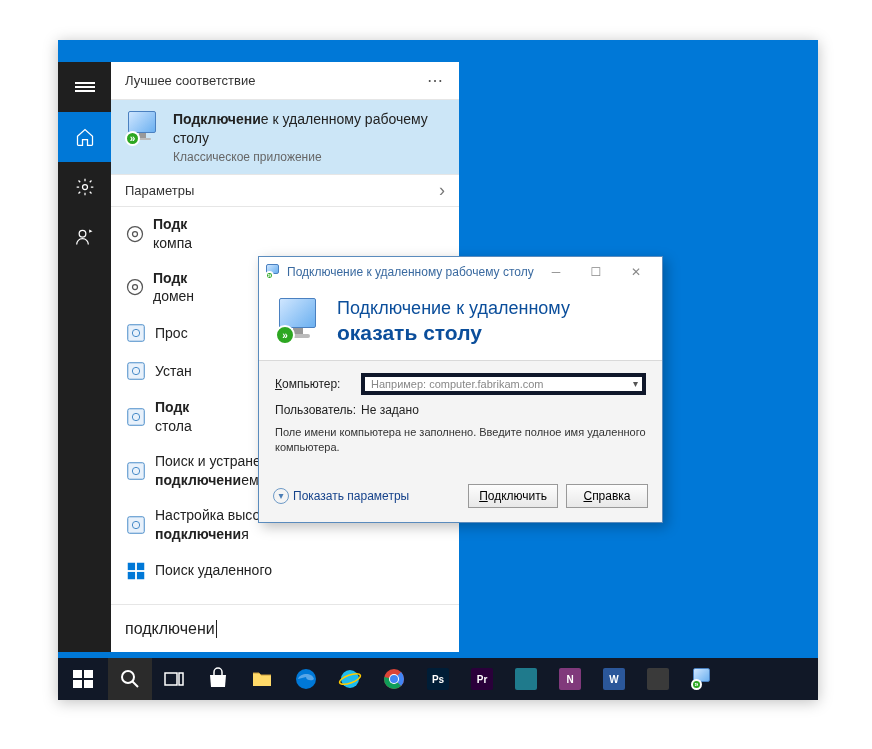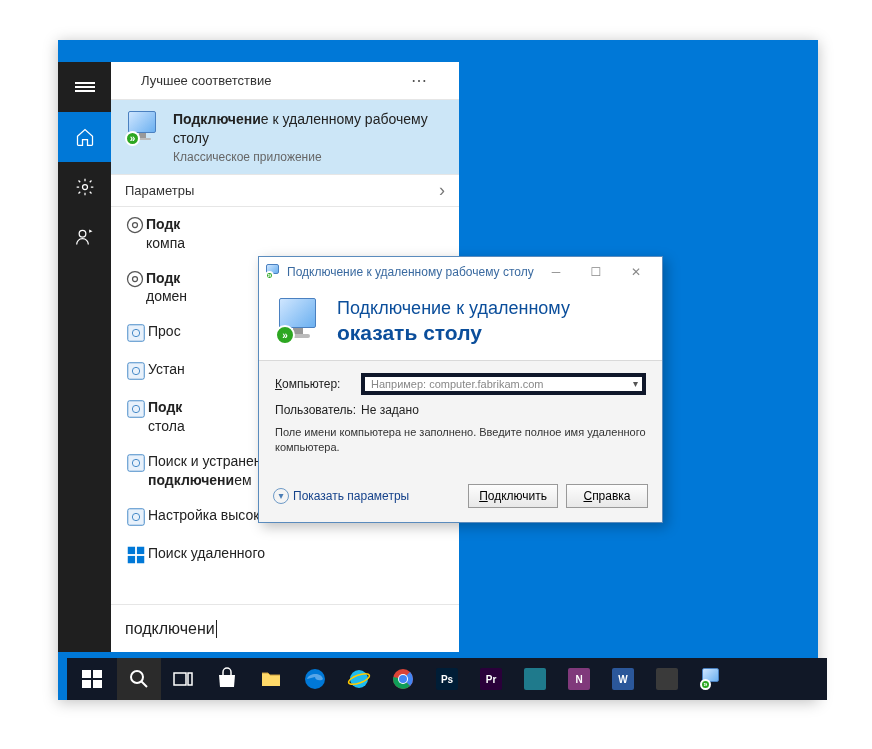--- a/index.html
+++ b/index.html
@@ -9,33 +9,33 @@
 
 
 .rail { position: absolute; left: 0; top: 22px; width: 53px; height: 590px; background: #1f1f1f; display: flex; flex-direction: column; }
 .rail-item { width: 53px; height: 50px; display: flex; align-items: center; justify-content: center; color: #fff; cursor: pointer; }
 .rail-item.active { background: #0078d7; }
 .rail-item svg { width: 20px; height: 20px; fill: none; stroke: #fff; stroke-width: 1.5; }
 .hamburger div { width: 20px; height: 2px; background: #fff; margin: 2px 0; }
 
 
 .results { position: absolute; left: 53px; top: 22px; width: 348px; height: 590px; background: #fff; display: flex; flex-direction: column; }
-.results-header { height: 38px; display: flex; align-items: center; justify-content: space-between; padding: 0 30px; border-bottom: 1px solid #e6e6e6; font-size: 13px; color: #333; }
+.results-header { height: 38px; display: flex; align-items: center; justify-content: space-between; padding: 0 14px; border-bottom: 1px solid #e6e6e6; font-size: 13px; color: #333; }
 .dots { font-size: 16px; letter-spacing: 2px; color: #555; cursor: pointer; }
 
 .best-match { background: #cce6f7; padding: 10px 14px; display: flex; gap: 12px; align-items: flex-start; cursor: pointer; border-bottom: 1px solid #e6e6e6; }
 .best-icon { width: 36px; height: 36px; flex-shrink: 0; position: relative; }
 .best-text { font-size: 14px; color: #222; line-height: 1.35; }
 .best-sub { font-size: 12px; color: #666; margin-top: 2px; }
 
 .section-label { height: 32px; display: flex; align-items: center; justify-content: space-between; padding: 0 14px; font-size: 13px; color: #333; border-bottom: 1px solid #e6e6e6; cursor: pointer; }
 .chev { color: #777; font-size: 18px; }
 
 .result-list { flex: 1; overflow: hidden; }
-.result-row { display: flex; align-items: flex-start; gap: 1px; padding: 8px 14px; cursor: pointer; }
+.result-row { display: flex; align-items: center; gap: 8px; padding: 8px 14px; cursor: pointer; }
 .row-icon { width: 22px; height: 22px; flex-shrink: 0; }
 .row-text { font-size: 14px; color: #222; line-height: 1.35; }
 .row-text b { font-weight: 600; }
 
 .search-box { height: 48px; border-top: 1px solid #e6e6e6; display: flex; align-items: center; padding: 0 14px; }
 .caret { display:inline-block; width:1px; height:18px; background:#222; animation: blink 1s step-end infinite; vertical-align: middle; margin-left:1px;}
 @keyframes blink { 50% { opacity: 0; } }
 
 
 .rdp { position: absolute; left: 200px; top: 216px; width: 405px; background: #fff; border: 1px solid #5a8bbd; box-shadow: 4px 4px 12px rgba(0,0,0,0.25); font-size: 12px; color: #222; }
@@ -57,21 +57,21 @@
 .combo-arrow { font-size: 10px; color: #555; }
 .info-text { font-size: 11px; color: #333; line-height: 1.4; margin: 8px 0 10px; }
 
 .rdp-footer { padding: 10px 14px 14px; background: #f4f4f4; display: flex; align-items: center; gap: 8px; }
 .show-params { display: flex; align-items: center; gap: 4px; color: #15428b; font-size: 12px; cursor: pointer; flex:1; }
 .circ-chev { width: 16px; height: 16px; border: 1px solid #6e9ac7; border-radius: 50%; display: flex; align-items: center; justify-content: center; color: #4b7db5; font-size: 10px; }
 .btn { min-width: 82px; height: 24px; border: 1px solid #999; background: linear-gradient(#fdfdfd,#e8e8e8); font-size: 12px; cursor: pointer; padding: 0 10px; }
 .btn .u { text-decoration: underline; }
 
 
-.taskbar { position: absolute; left: 9px; bottom: 0; width: 100%; height: 42px; background: #111827; display: flex; align-items: center; }
+.taskbar { position: absolute; left: 0; bottom: 0; width: 100%; height: 42px; background: #111827; display: flex; align-items: center; }
 .tb-btn { width: 44px; height: 42px; display: flex; align-items: center; justify-content: center; cursor: pointer; }
 .tb-btn.start { width: 50px; }
 .tb-icon { width: 24px; height: 24px; }
 .app-tile { width: 22px; height: 22px; display:flex; align-items:center; justify-content:center; font-size:10px; font-weight:700; color:#fff; border-radius:2px; }
 
 
 .rdp-mini { position: relative; width:100%; height:100%; }
 .rdp-screen { position:absolute; left:8%; top:2%; width:78%; height:62%; background:linear-gradient(135deg,#cfe6ff,#6bb0f0); border:1px solid #4a80c0; border-radius:2px; }
 .rdp-stand { position:absolute; left:38%; top:64%; width:20%; height:14%; background:#999; }
 .rdp-base { position:absolute; left:26%; top:77%; width:46%; height:7%; background:#bbb; border-radius:2px; }

